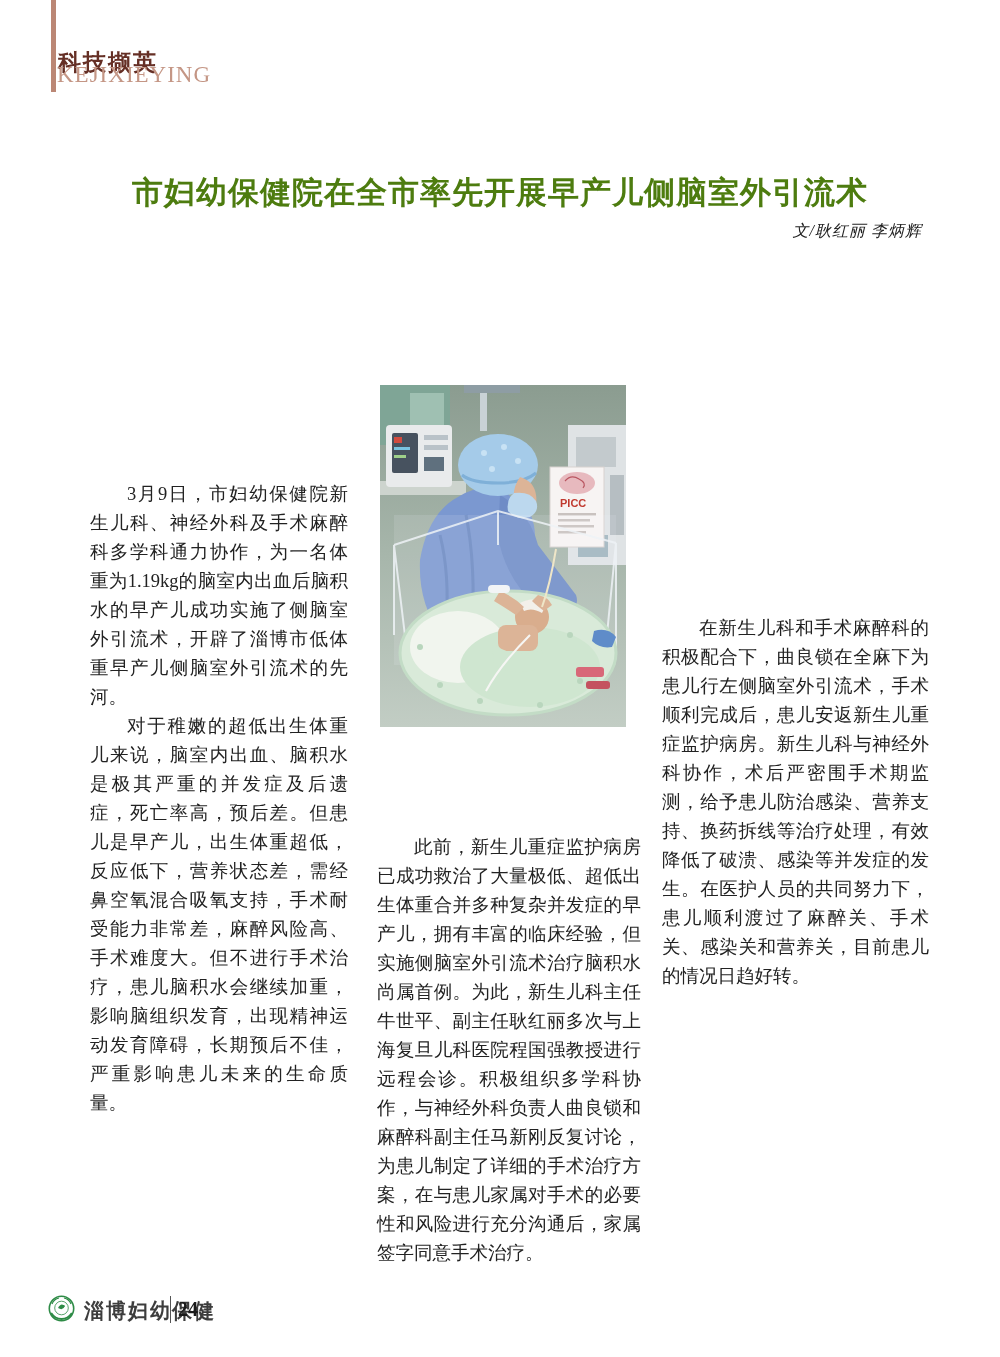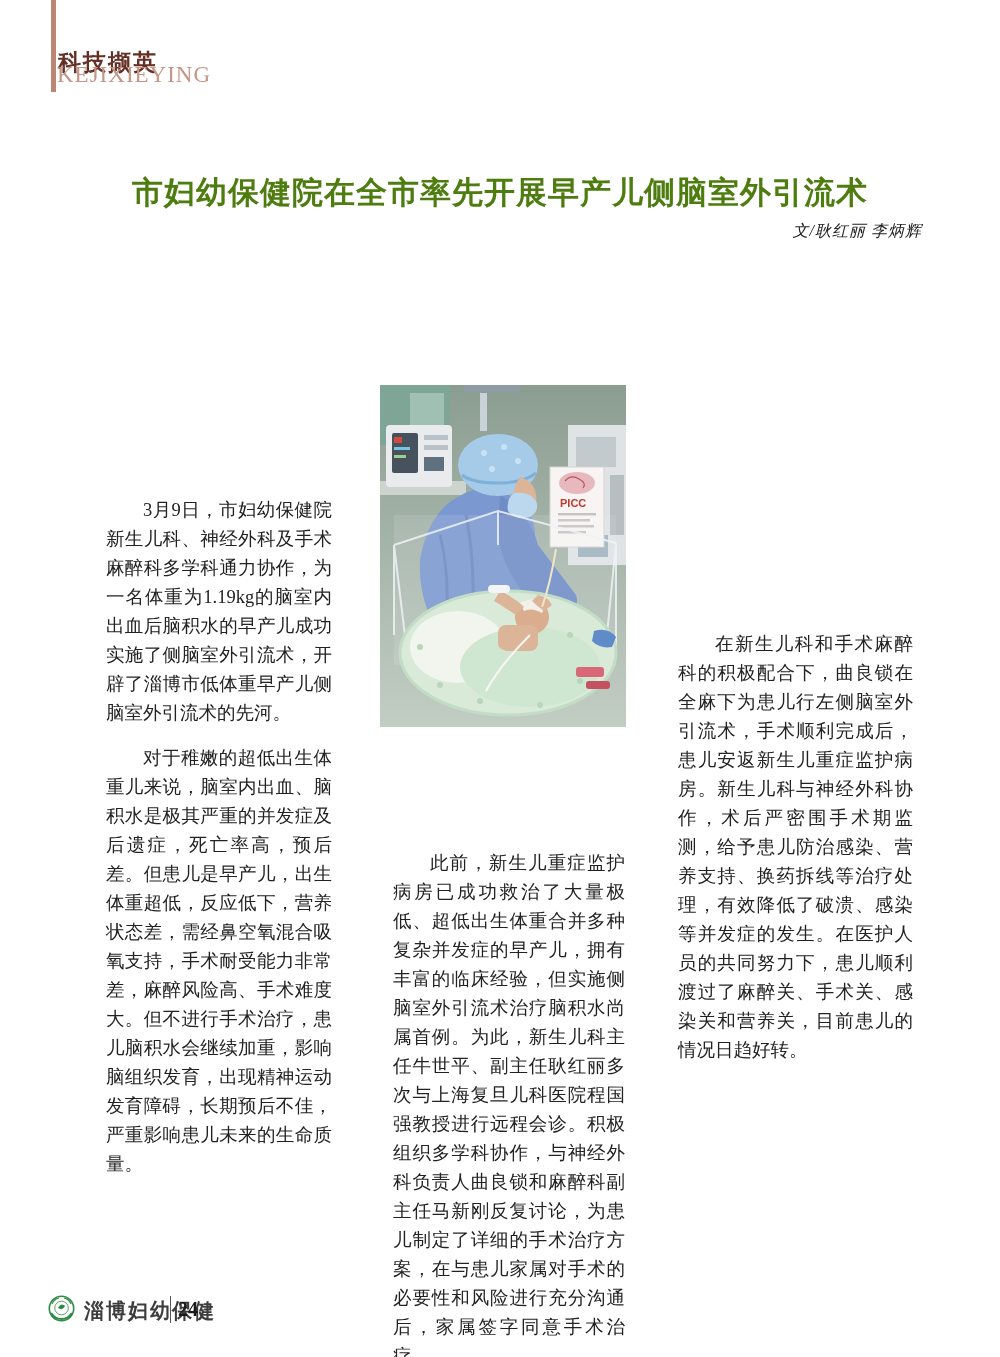--- a/index.html
+++ b/index.html
@@ -26,21 +26,21 @@
     position:absolute;left:0;top:172px;width:1000px;text-align:center;
     font-family:"Liberation Sans","DejaVu Sans",sans-serif;
     font-weight:bold;font-size:31px;letter-spacing:1px;color:#4d7c0f;
   }
   .byline{
     position:absolute;right:78px;top:221px;
     font-size:16px;font-style:italic;color:#222;letter-spacing:1px;font-family:Liberation Serif, serif;
   }
   
   .col{position:absolute;text-align:justify;font-size:18.5px;line-height:29px;color:#222;}
-  .col p{margin:16px;text-indent:2em;}
+  .col p{margin:0;text-indent:2em;}
   .col-left{left:90px;top:480px;width:258px;}
   .col-middle{left:377px;top:833px;width:264px;}
   .col-right{left:662px;top:614px;width:267px;}
   .col sup{font-size:0.6em;line-height:0;}
   .note{font-style:italic;}
   
   .photo{position:absolute;left:380px;top:385px;width:246px;height:342px;overflow:hidden;}
   .photo svg{display:block;}
   
   .footer{position:absolute;left:0;top:1288px;width:1000px;height:50px;}

